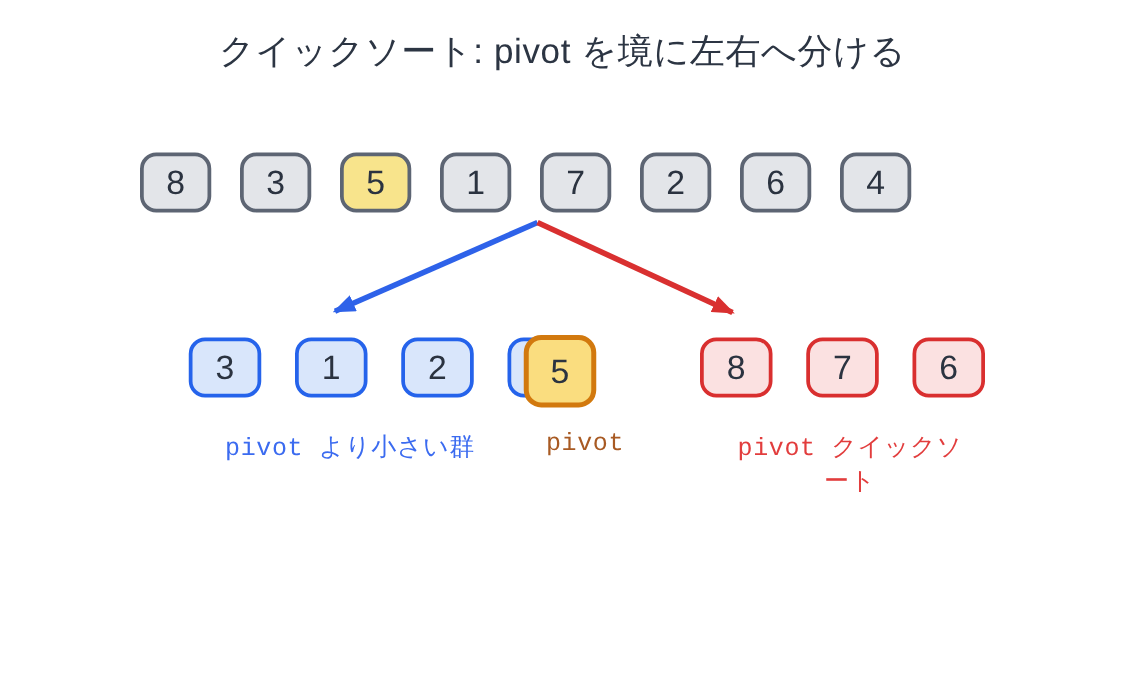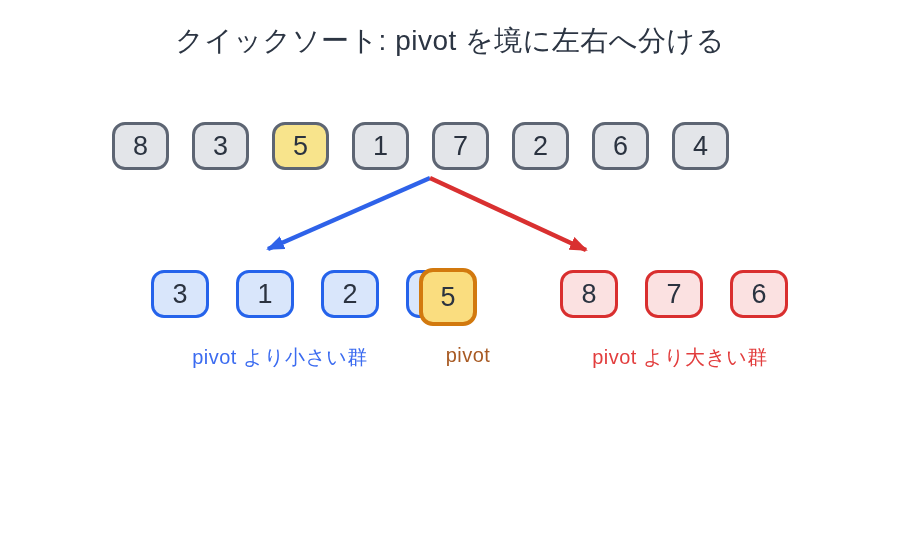--- a/index.html
+++ b/index.html
@@ -63,20 +63,21 @@
   .arrow-blue { stroke: var(--blue-arrow); stroke-width: 4.5; fill: none; }
   .arrow-red  { stroke: var(--red-arrow);  stroke-width: 4.5; fill: none; }
   .fill-blue  { fill: var(--blue-arrow); }
   .fill-red   { fill: var(--red-arrow); }
   .group-label {
     position: absolute;
     top: 344px;
     text-align: center;
     font-size: 20px;
     letter-spacing: 0.5px;
+    font-family: Liberation Mono, monospace;
   }
   .label-left  { left: 180px; width: 200px; color: var(--blue-label); }
   .label-pivot { left: 418px; width: 100px; color: var(--pivot-label); }
   .label-right { left: 580px; width: 200px; color: var(--red-label); }
 </style>
 </head>
 <body>
 
 <div class="canvas">
 
@@ -116,15 +117,15 @@
   <div class="box pivot">5</div>
 
   <div class="row right-group">
     <div class="box red">8</div>
     <div class="box red">7</div>
     <div class="box red">6</div>
   </div>
 
   <div class="group-label label-left">pivot より小さい群</div>
   <div class="group-label label-pivot">pivot</div>
-  <div class="group-label label-right">pivot より大きい群</div>
+  <div class="group-label label-right">pivot クイックソート</div>
 
 </div>
 
 </body></html>

